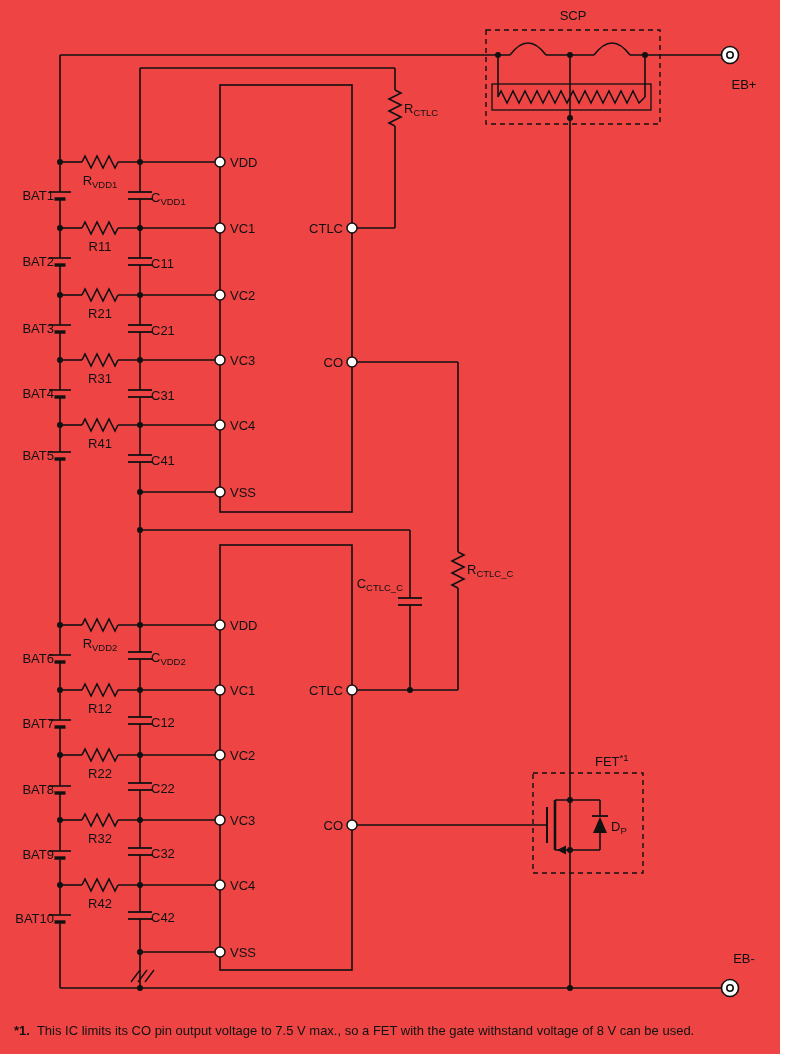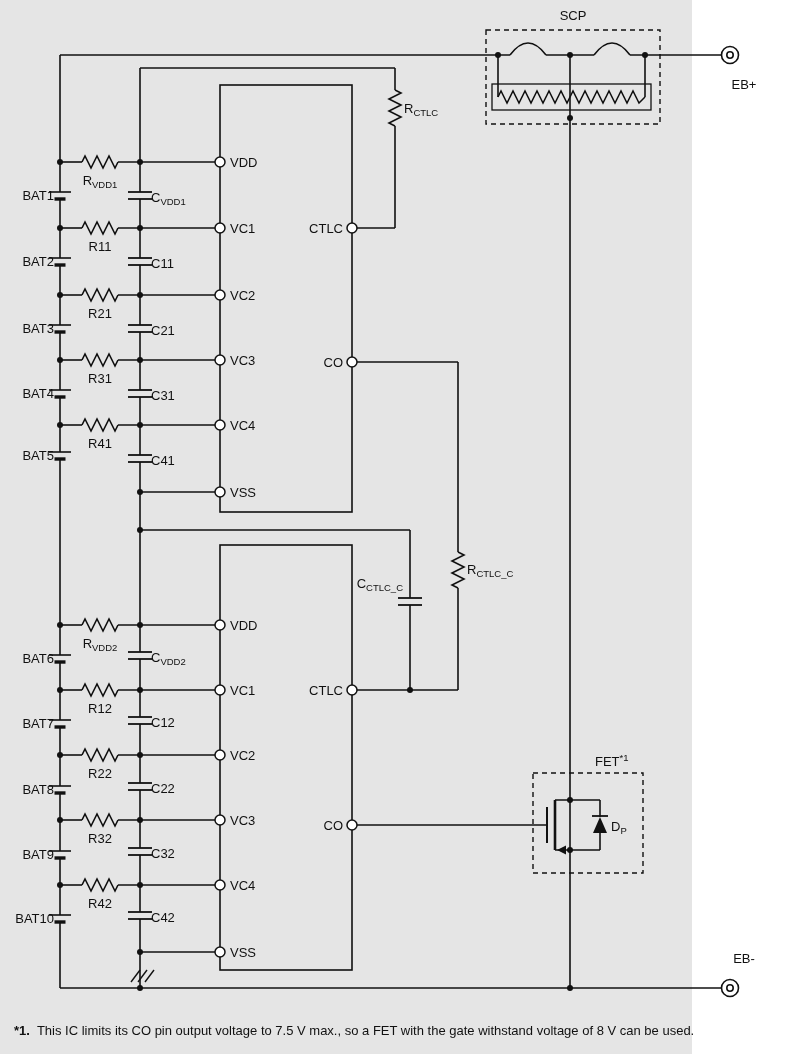--- a/index.html
+++ b/index.html
@@ -1,16 +1,16 @@
 <!DOCTYPE html>
 <html><head>
 <meta charset="utf-8">
 <style>
   html,body{margin:0;padding:0;background:#ffffff;}
-  .page{width:692px;height:1054px;background:#e5e5e5;position:relative;font-family:"Liberation Sans",sans-serif;}
+  .page{width:780px;height:1054px;background:#ef4444;position:relative;font-family:"Liberation Sans",sans-serif;}
   svg text{font-family:"Liberation Sans",sans-serif;font-size:13px;fill:#111111;}
   svg .sub{font-size:9.5px;}
   svg .sup{font-size:9.5px;}
   svg .bold{font-weight:bold;}
 </style>
 </head>
 <body>
 
 <div class="page">
 <svg width="800" height="1054" viewBox="0 0 800 1054" xmlns="http://www.w3.org/2000/svg">

